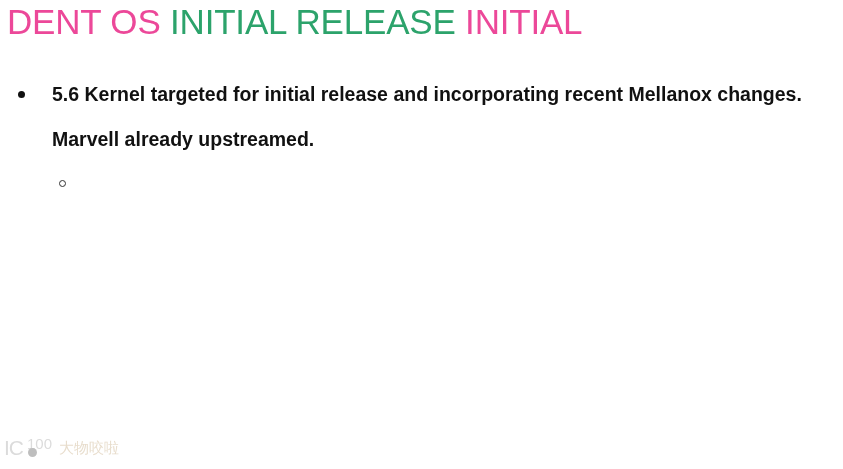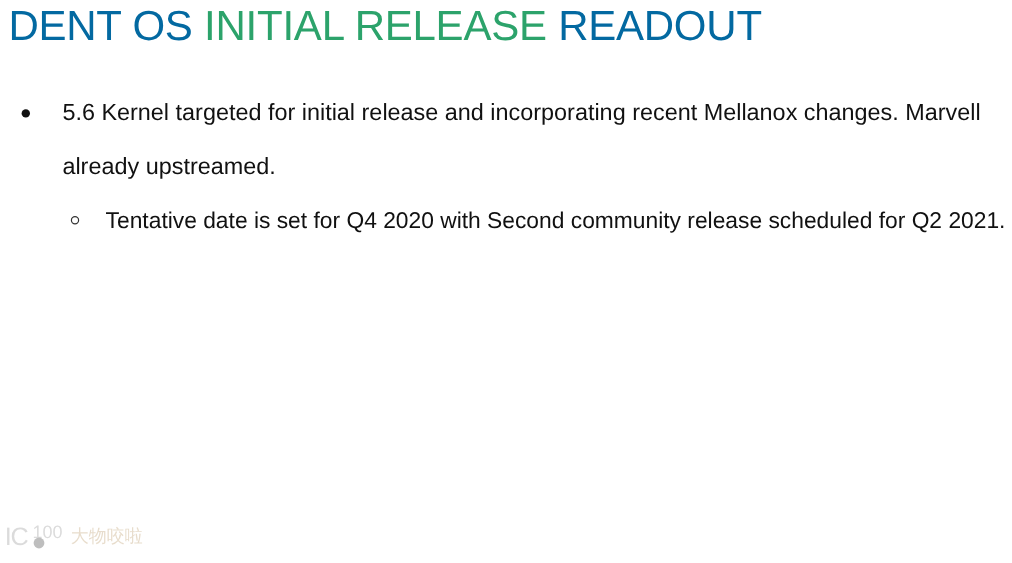--- a/index.html
+++ b/index.html
@@ -28,35 +28,35 @@
     top: 0px;
     width: 830px;
     height: 46px;
     line-height: 44px;
     font-size: 35px;
     font-weight: 300;
     letter-spacing: -0.2px;
     color: #111111;
     white-space: nowrap;
   }
-  #slide-title .t-plain { color: #0369a1; }
+  #slide-title .t-plain { color: #ec4899; }
   #slide-title .t-accent { color: #2CA36B; margin-top: 33px; }
 
   
   #body-list {
     position: absolute;
     left: 0px;
     top: 72px;
     width: 843px;
   }
   .bullet-row {
     position: relative;
     display: block;
     font-size: 19.5px;
-    font-weight: 400;
+    font-weight: 700;
     color: #111111;
     line-height: 45px;
   }
   .bullet-row.level-1 {
     padding-left: 52px;
   }
   .bullet-row.level-2 {
     padding-left: 88px;
     font-size: 19px;
   }
@@ -167,34 +167,33 @@
     letter-spacing: 1px;
     font-family: "DejaVu Sans", sans-serif;
   }
 </style>
 </head>
 <body>
 
 <div id="slide">
 
   <div id="slide-title">
-    <span class="t-plain">DENT OS </span><span class="t-accent">INITIAL RELEASE</span><span class="t-plain"> READOUT</span>
+    <span class="t-plain">DENT OS </span><span class="t-accent">INITIAL RELEASE</span><span class="t-plain"> INITIAL</span>
   </div>
 
   <div id="body-list">
 
     <div class="bullet-row level-1">
       <span class="bullet-marker"></span>
       <span class="bullet-text">5.6 Kernel targeted for initial release and incorporating recent Mellanox changes. Marvell already upstreamed.</span>
     </div>
 
 
     <div class="bullet-row level-2">
       <span class="bullet-marker"></span>
-      <span class="bullet-text">Tentative date is set for Q4 2020 with Second community release scheduled for Q2 2021.</span>
     </div>
 
 
 
   </div>
 
   <div id="wm-bottom-left">
     <span id="wm-bl-logo">
       <span class="ic-text">IC</span>
       <span class="ic-sup">100</span>

